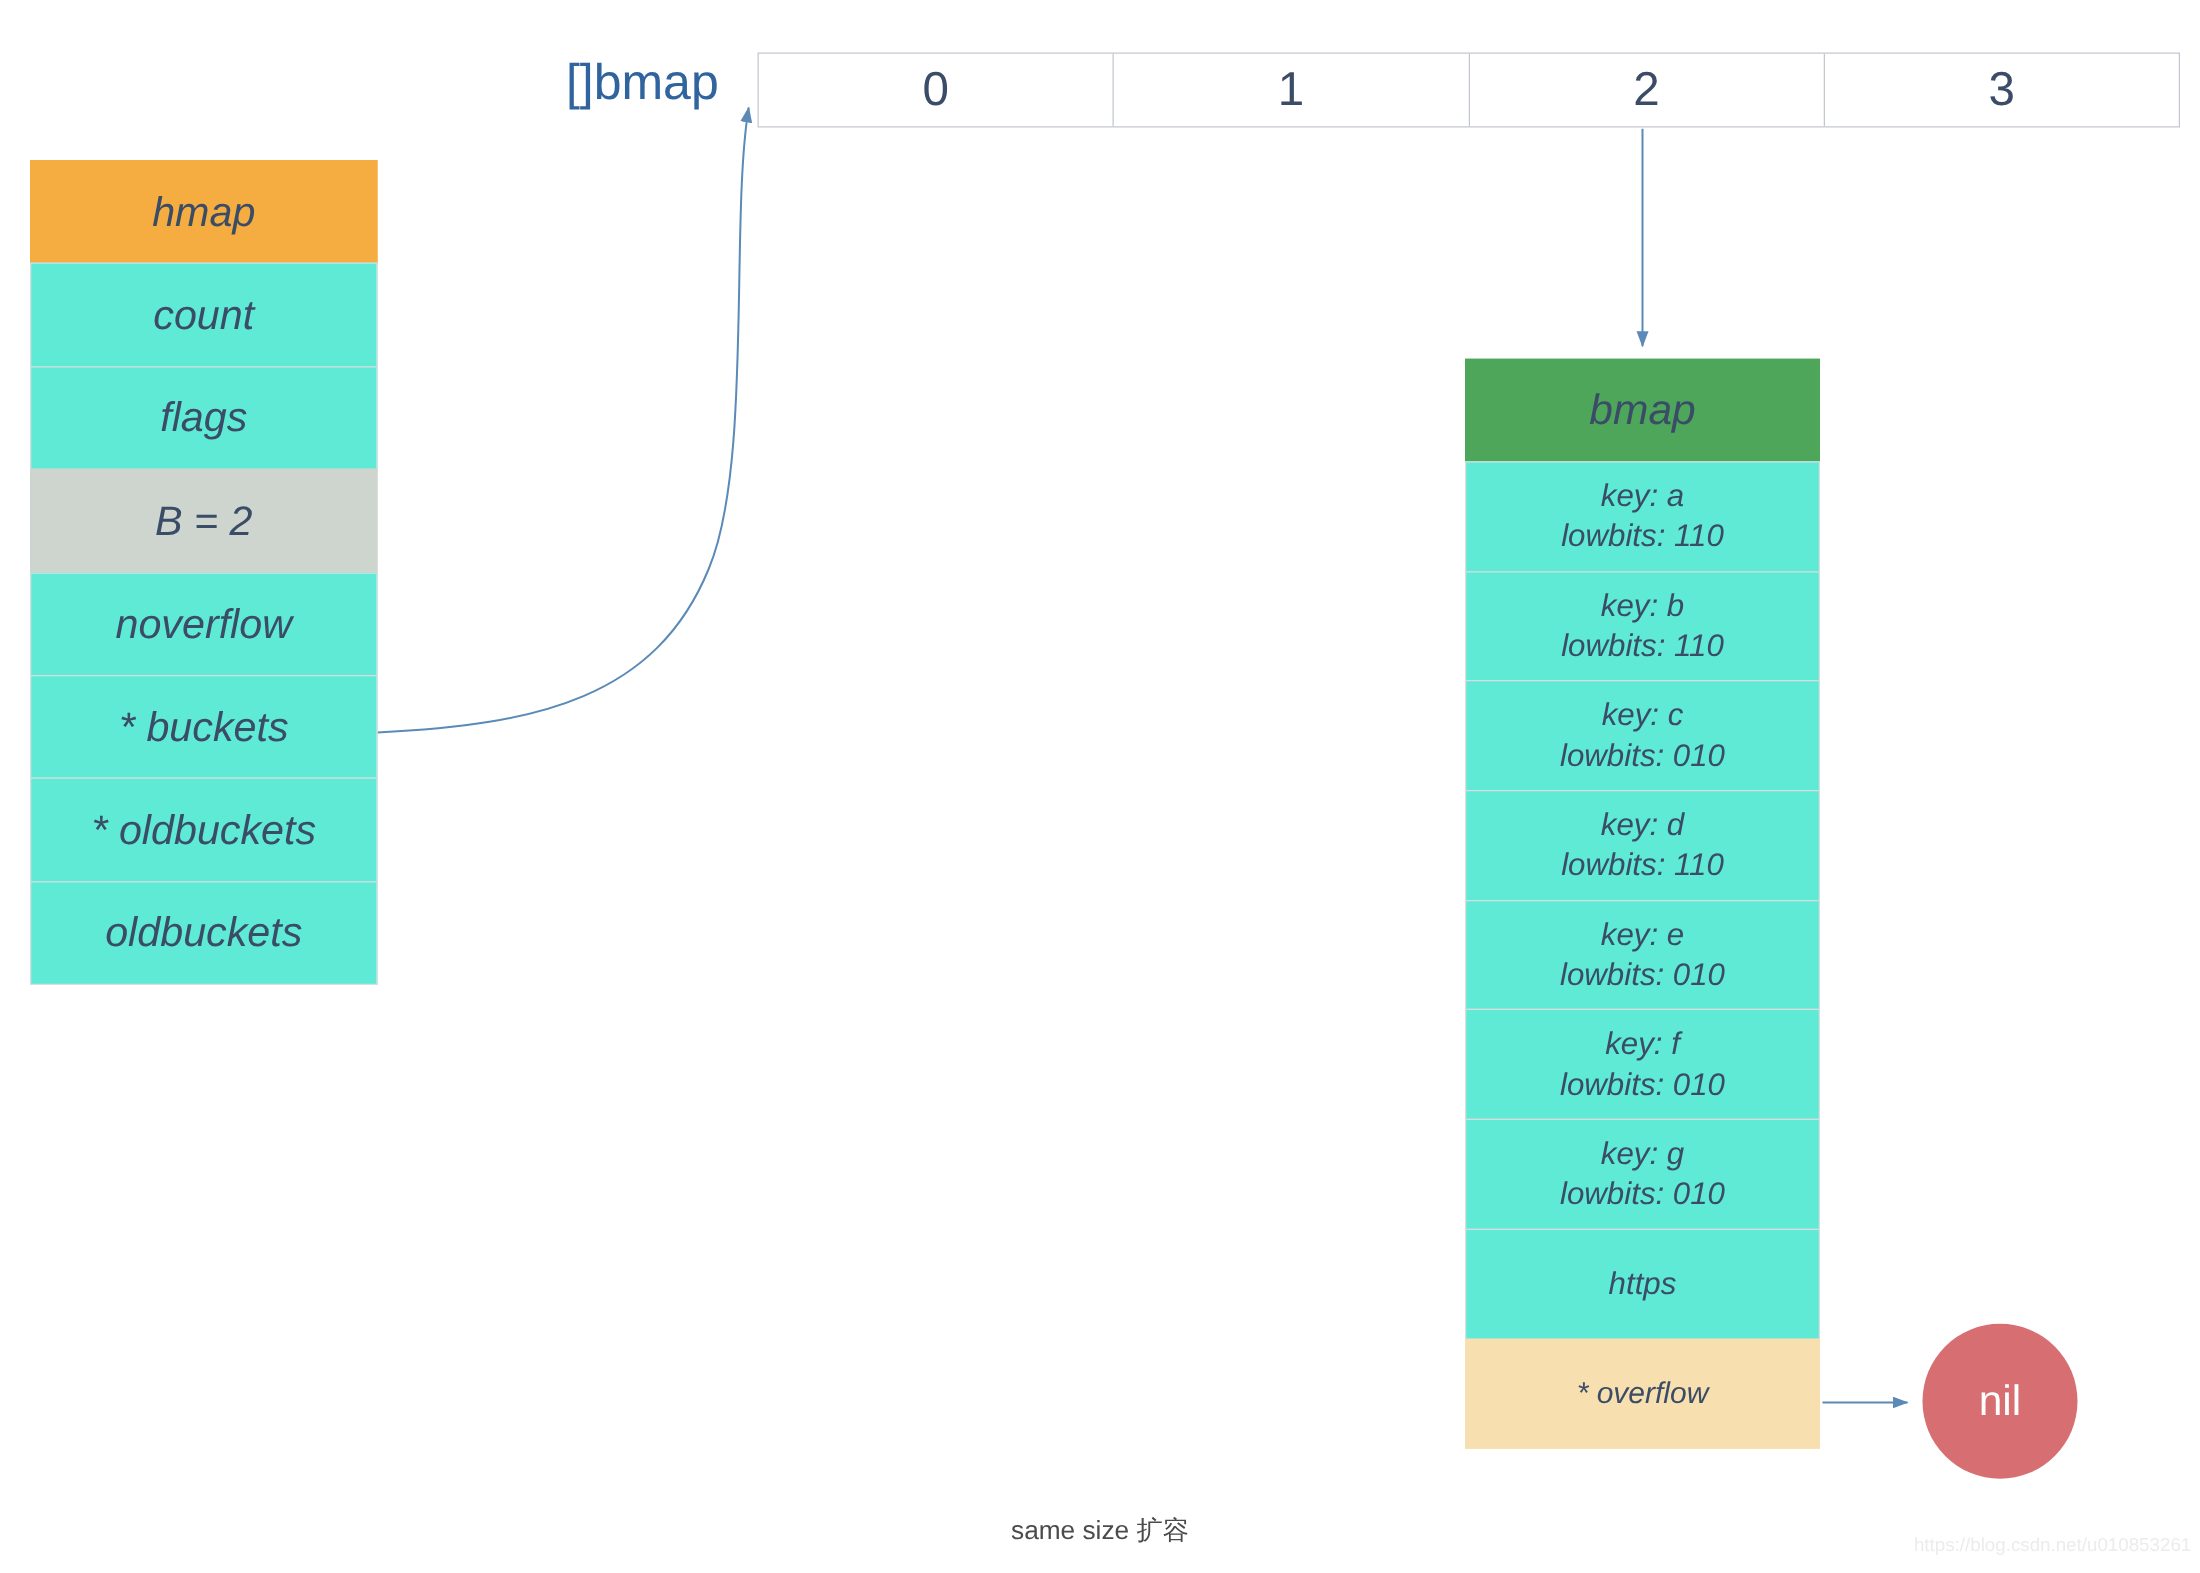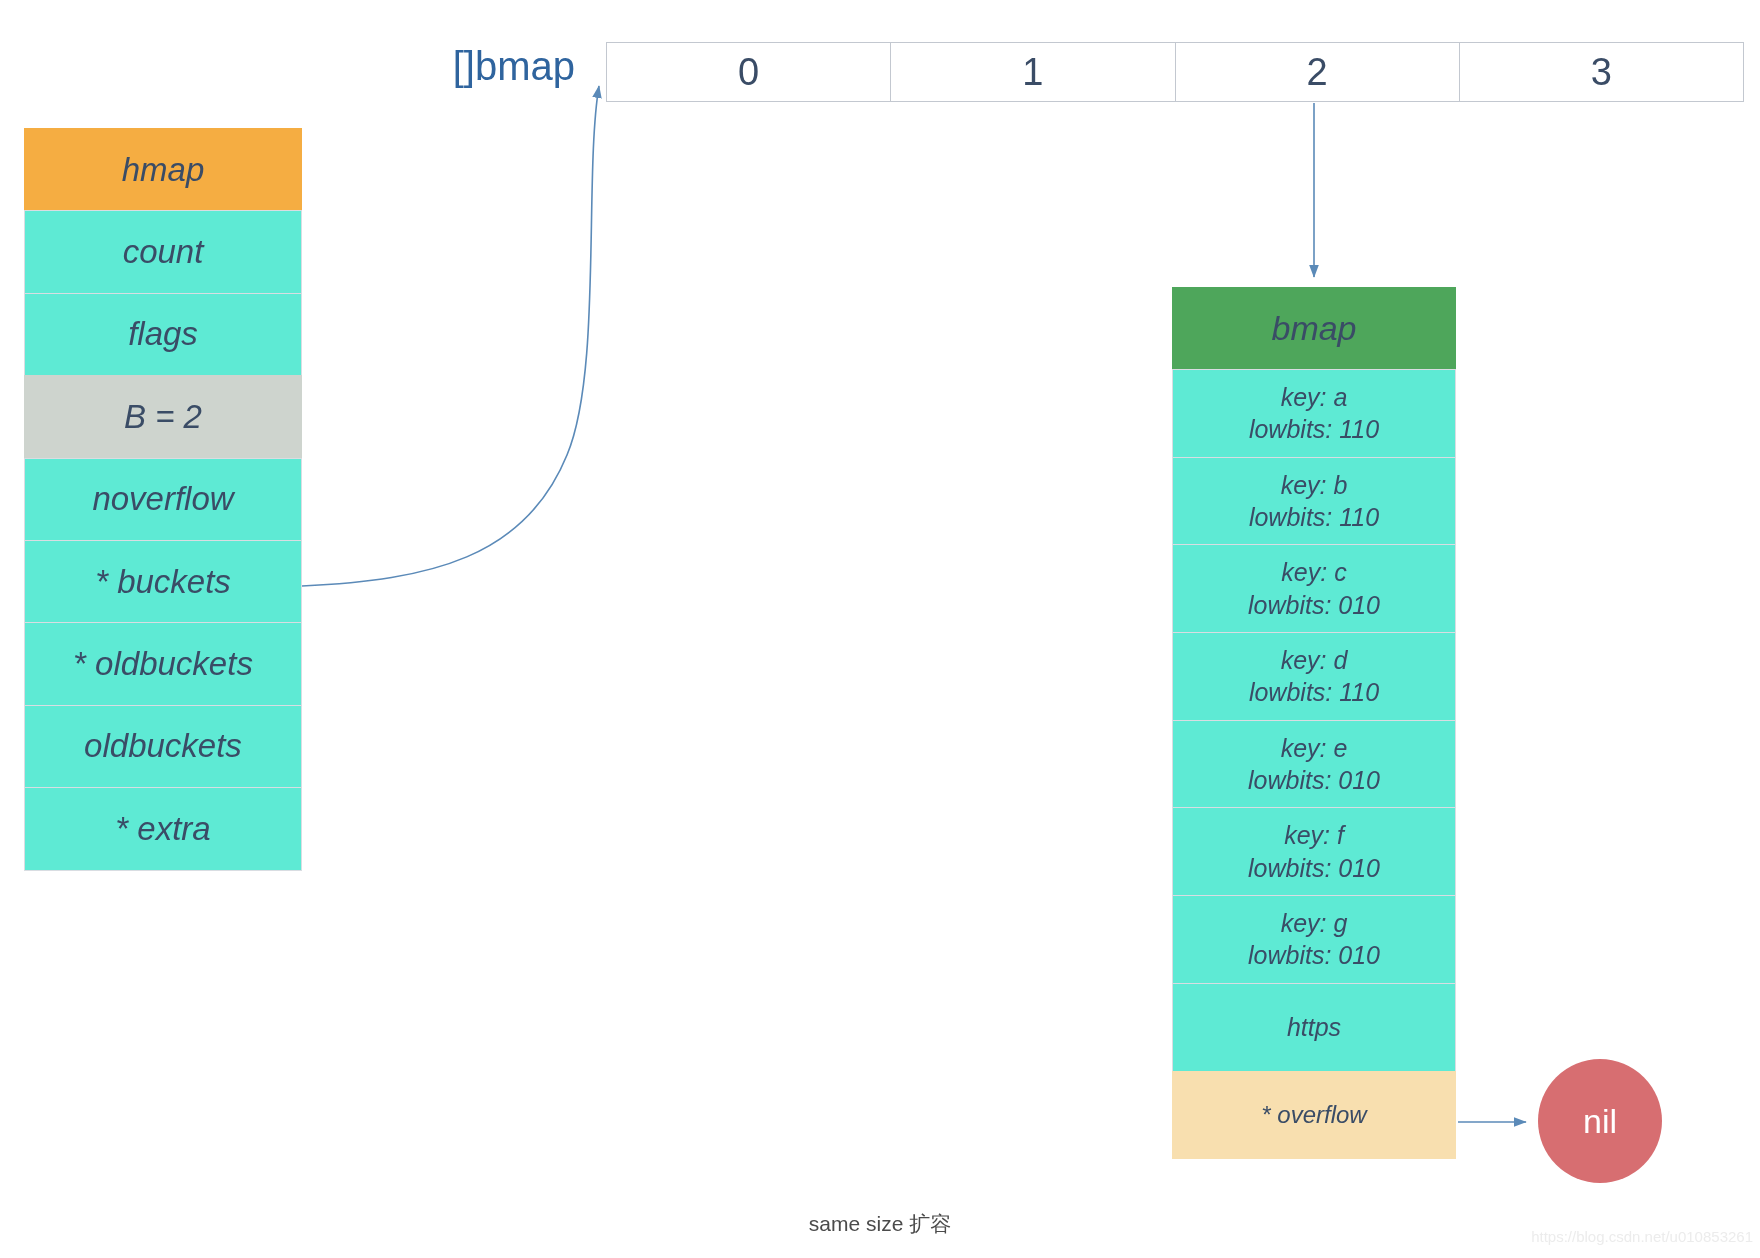--- a/index.html
+++ b/index.html
@@ -107,21 +107,20 @@
 
   <div class="struct hmap">
     <div class="row hdr">hmap</div>
     <div class="row">count</div>
     <div class="row">flags</div>
     <div class="row gray">B = 2</div>
     <div class="row">noverflow</div>
     <div class="row">* buckets</div>
     <div class="row">* oldbuckets</div>
     <div class="row">oldbuckets</div>
-    <div class="row">* extra</div>
   </div>
 
   <div class="struct bmap">
     <div class="row hdr">bmap</div>
     <div class="row">
       <span>key: a</span>
       <span>lowbits: 110</span>
     </div>
     <div class="row">
       <span>key: b</span>

